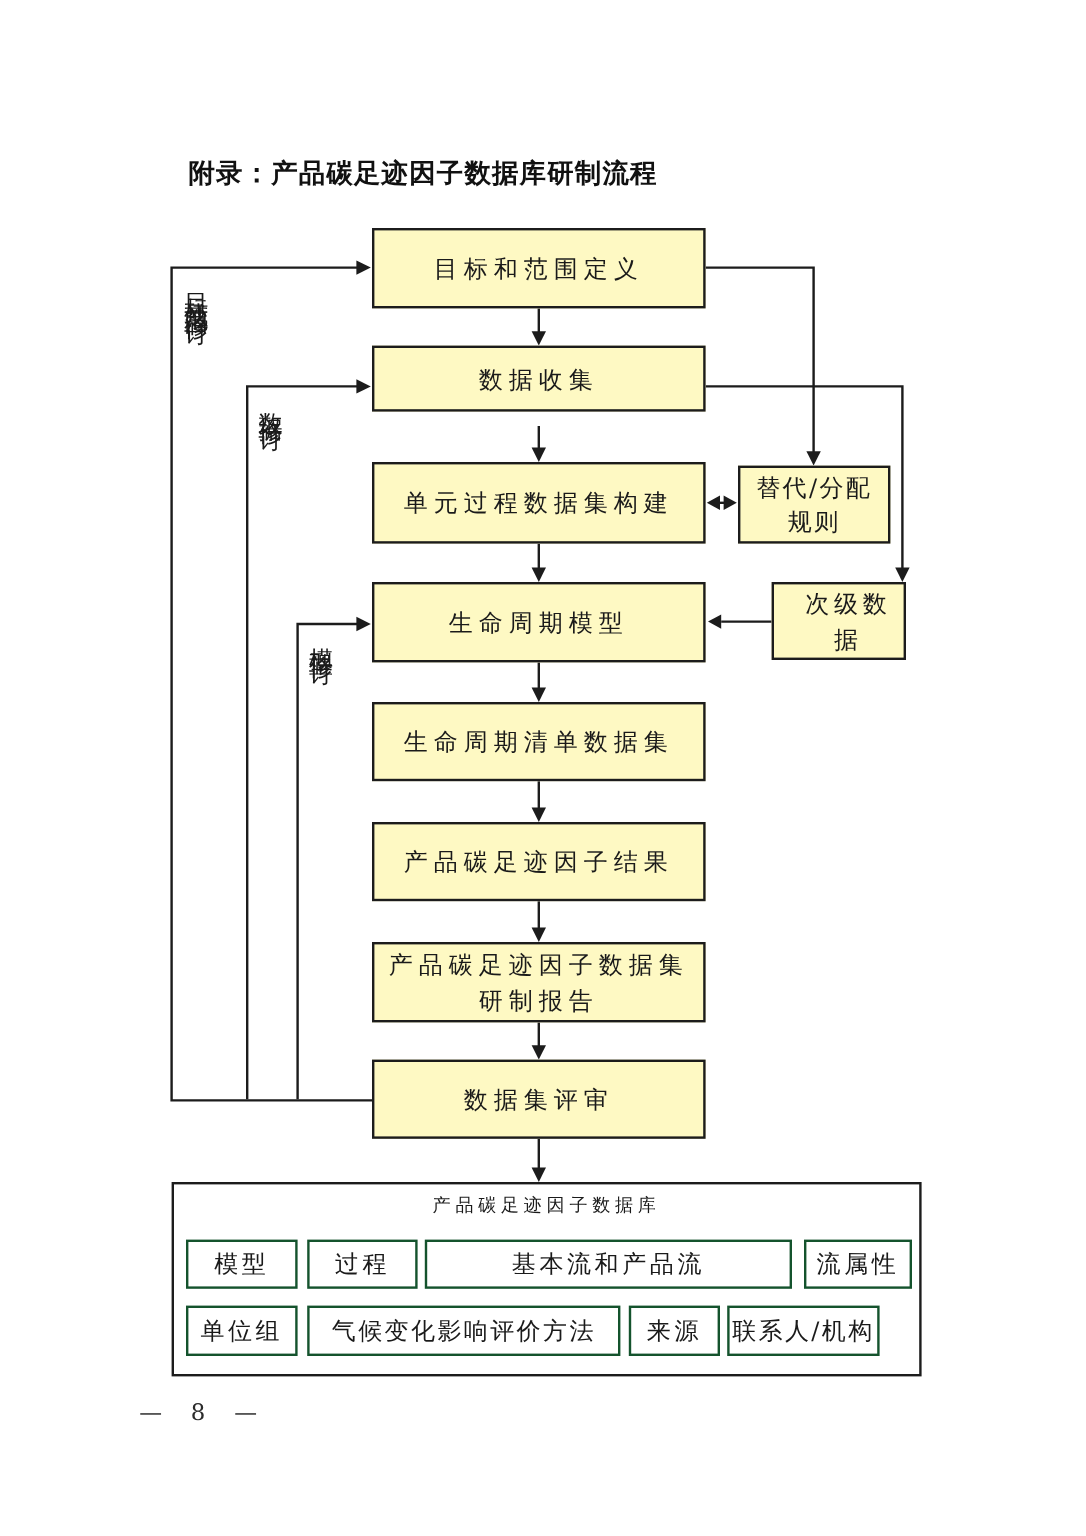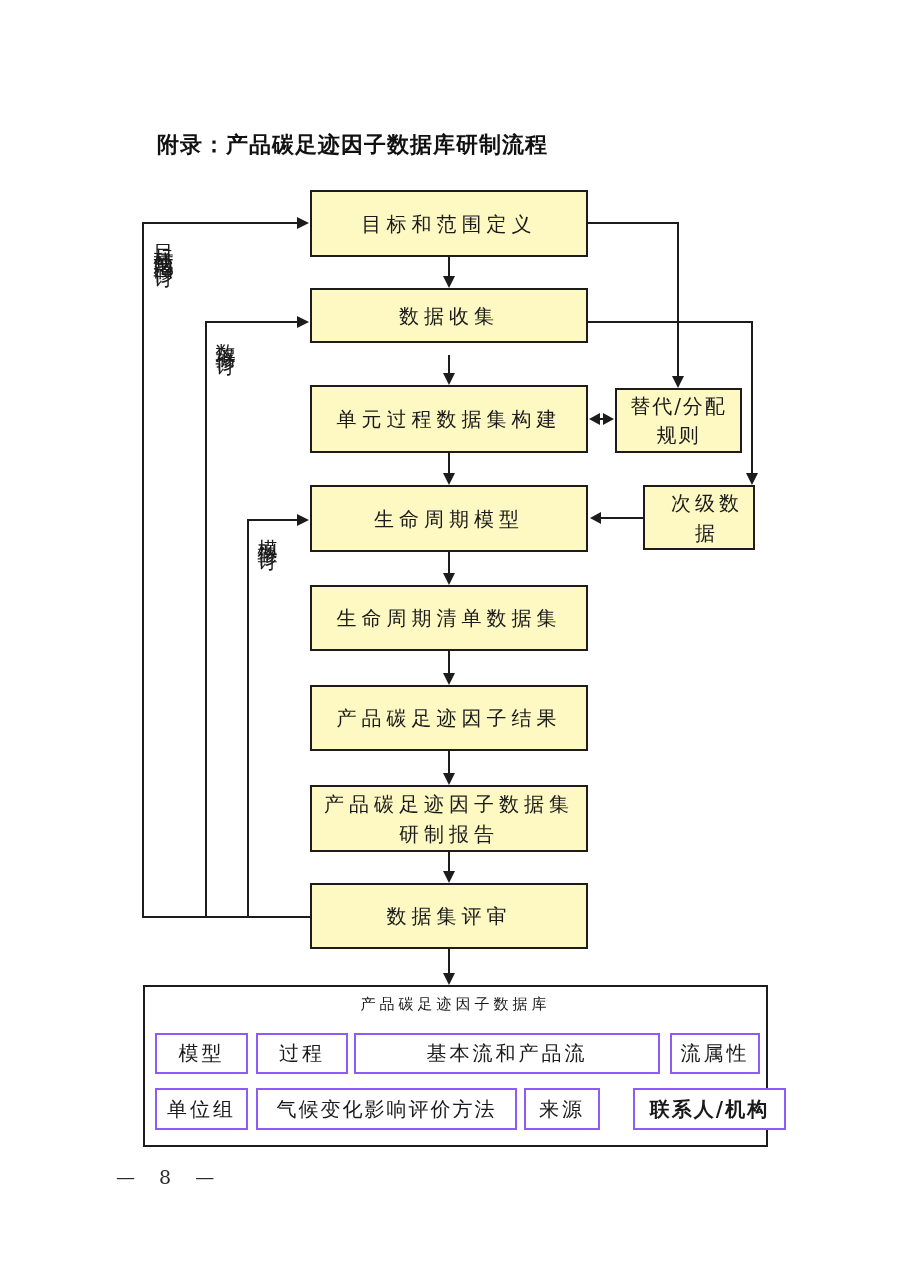--- a/index.html
+++ b/index.html
@@ -41,21 +41,21 @@
   .dbwrap{
     position:absolute;left:143px;top:985px;width:625px;height:162px;
     box-sizing:border-box;border:2px solid #1c1c1c;background:#fff;z-index:2;
   }
   .db-title{
     position:absolute;left:0;top:8px;width:100%;
     text-align:center;font-size:15px;letter-spacing:4px;
   }
   .dbox{
     position:absolute;
-    box-sizing:border-box;border:2px solid #8b5cf6;background:#fff;
+    box-sizing:border-box;border:2px solid #14532d;background:#fff;
     display:flex;align-items:center;justify-content:center;
     text-align:center;font-size:20px;letter-spacing:3px;
     white-space:nowrap;
   }
   .page-number{
     position:absolute;left:116px;top:1166px;
     font-size:19px;letter-spacing:9px;color:#2b2b2b;white-space:nowrap;
   }
   svg.wires{position:absolute;left:0;top:0;z-index:1;}
   svg .w{stroke:#1c1c1c;stroke-width:2;fill:none;}
@@ -180,18 +180,18 @@
     <div class="db-title">产品碳足迹因子数据库</div>
 
     <div class="dbox" style="left:10px;top:46px;width:93px;height:41px;">模型</div>
     <div class="dbox" style="left:111px;top:46px;width:92px;height:41px;">过程</div>
     <div class="dbox" style="left:209px;top:46px;width:306px;height:41px;">基本流和产品流</div>
     <div class="dbox" style="left:525px;top:46px;width:90px;height:41px;">流属性</div>
 
     <div class="dbox" style="left:10px;top:101px;width:93px;height:42px;">单位组</div>
     <div class="dbox" style="left:111px;top:101px;width:261px;height:42px;letter-spacing:2px;">气候变化影响评价方法</div>
     <div class="dbox" style="left:379px;top:101px;width:76px;height:42px;">来源</div>
-    <div class="dbox" style="left:488px;top:101px;width:153px;height:42px;letter-spacing:2px;font-weight:bold;">联系人/机构</div>
+    <div class="dbox" style="left:461px;top:101px;width:127px;height:42px;letter-spacing:2px;">联系人/机构</div>
   </div>
 
   <div class="page-number">— 8 —</div>
 
 </div>
 
 </body></html>

